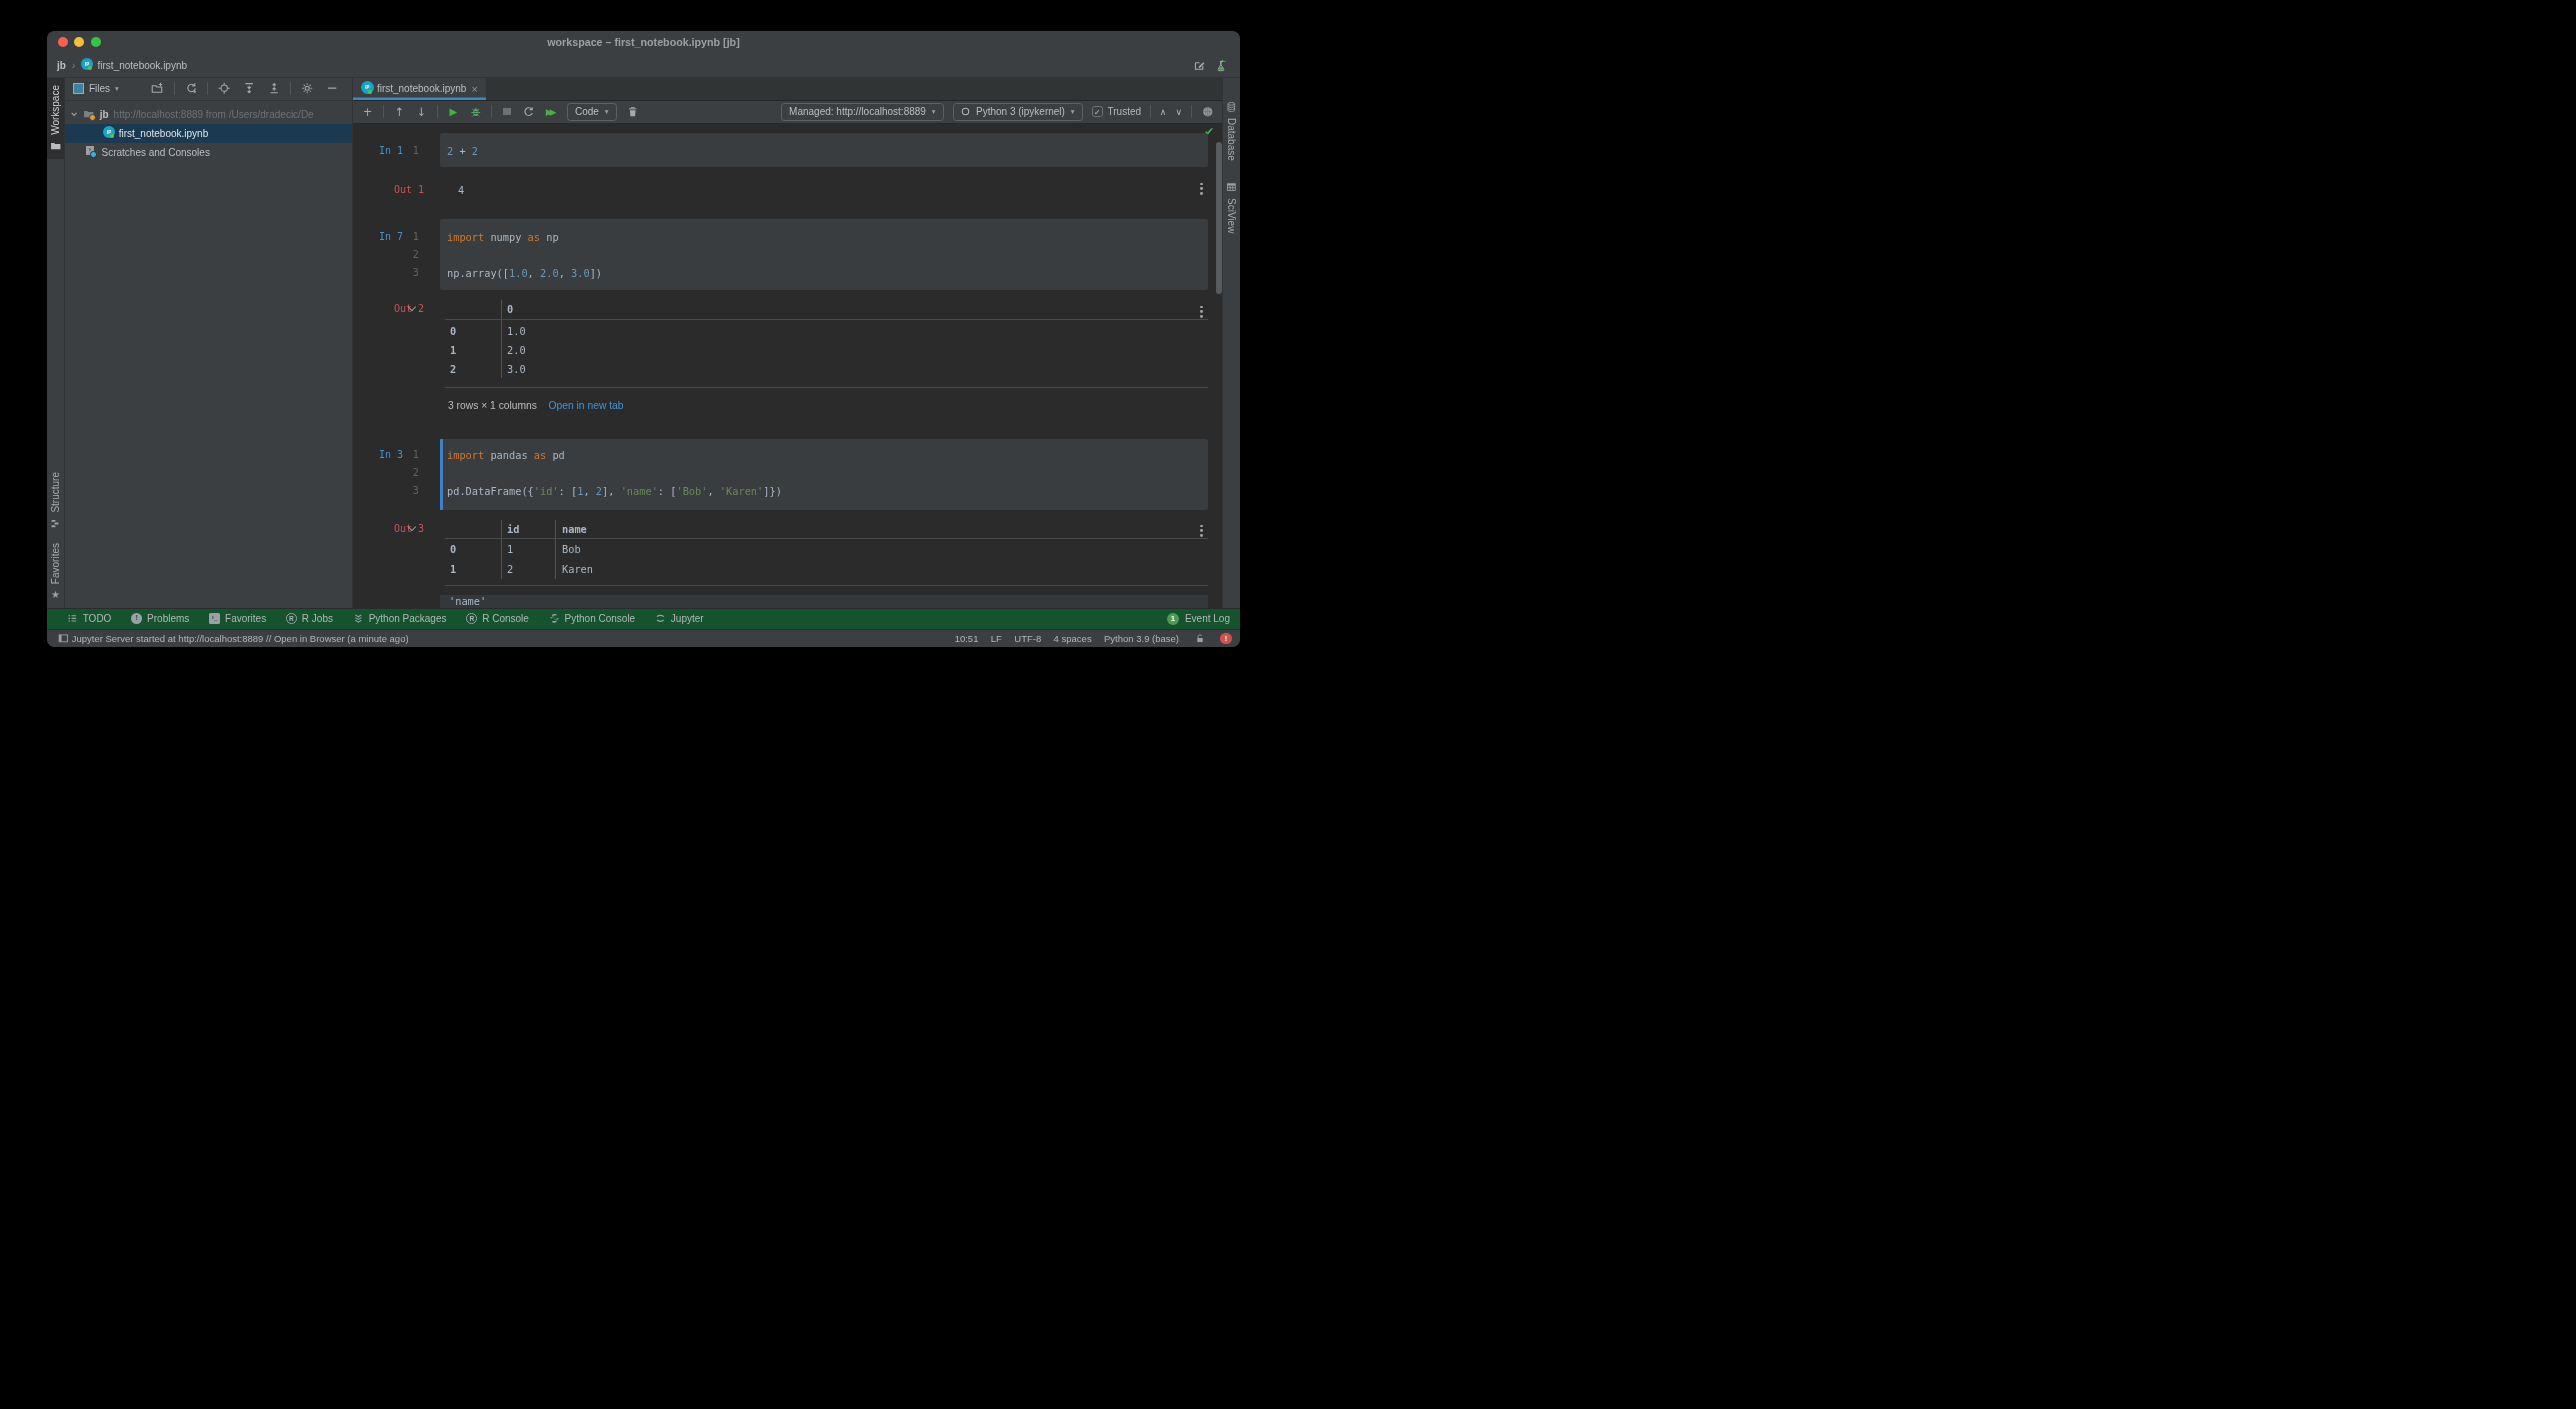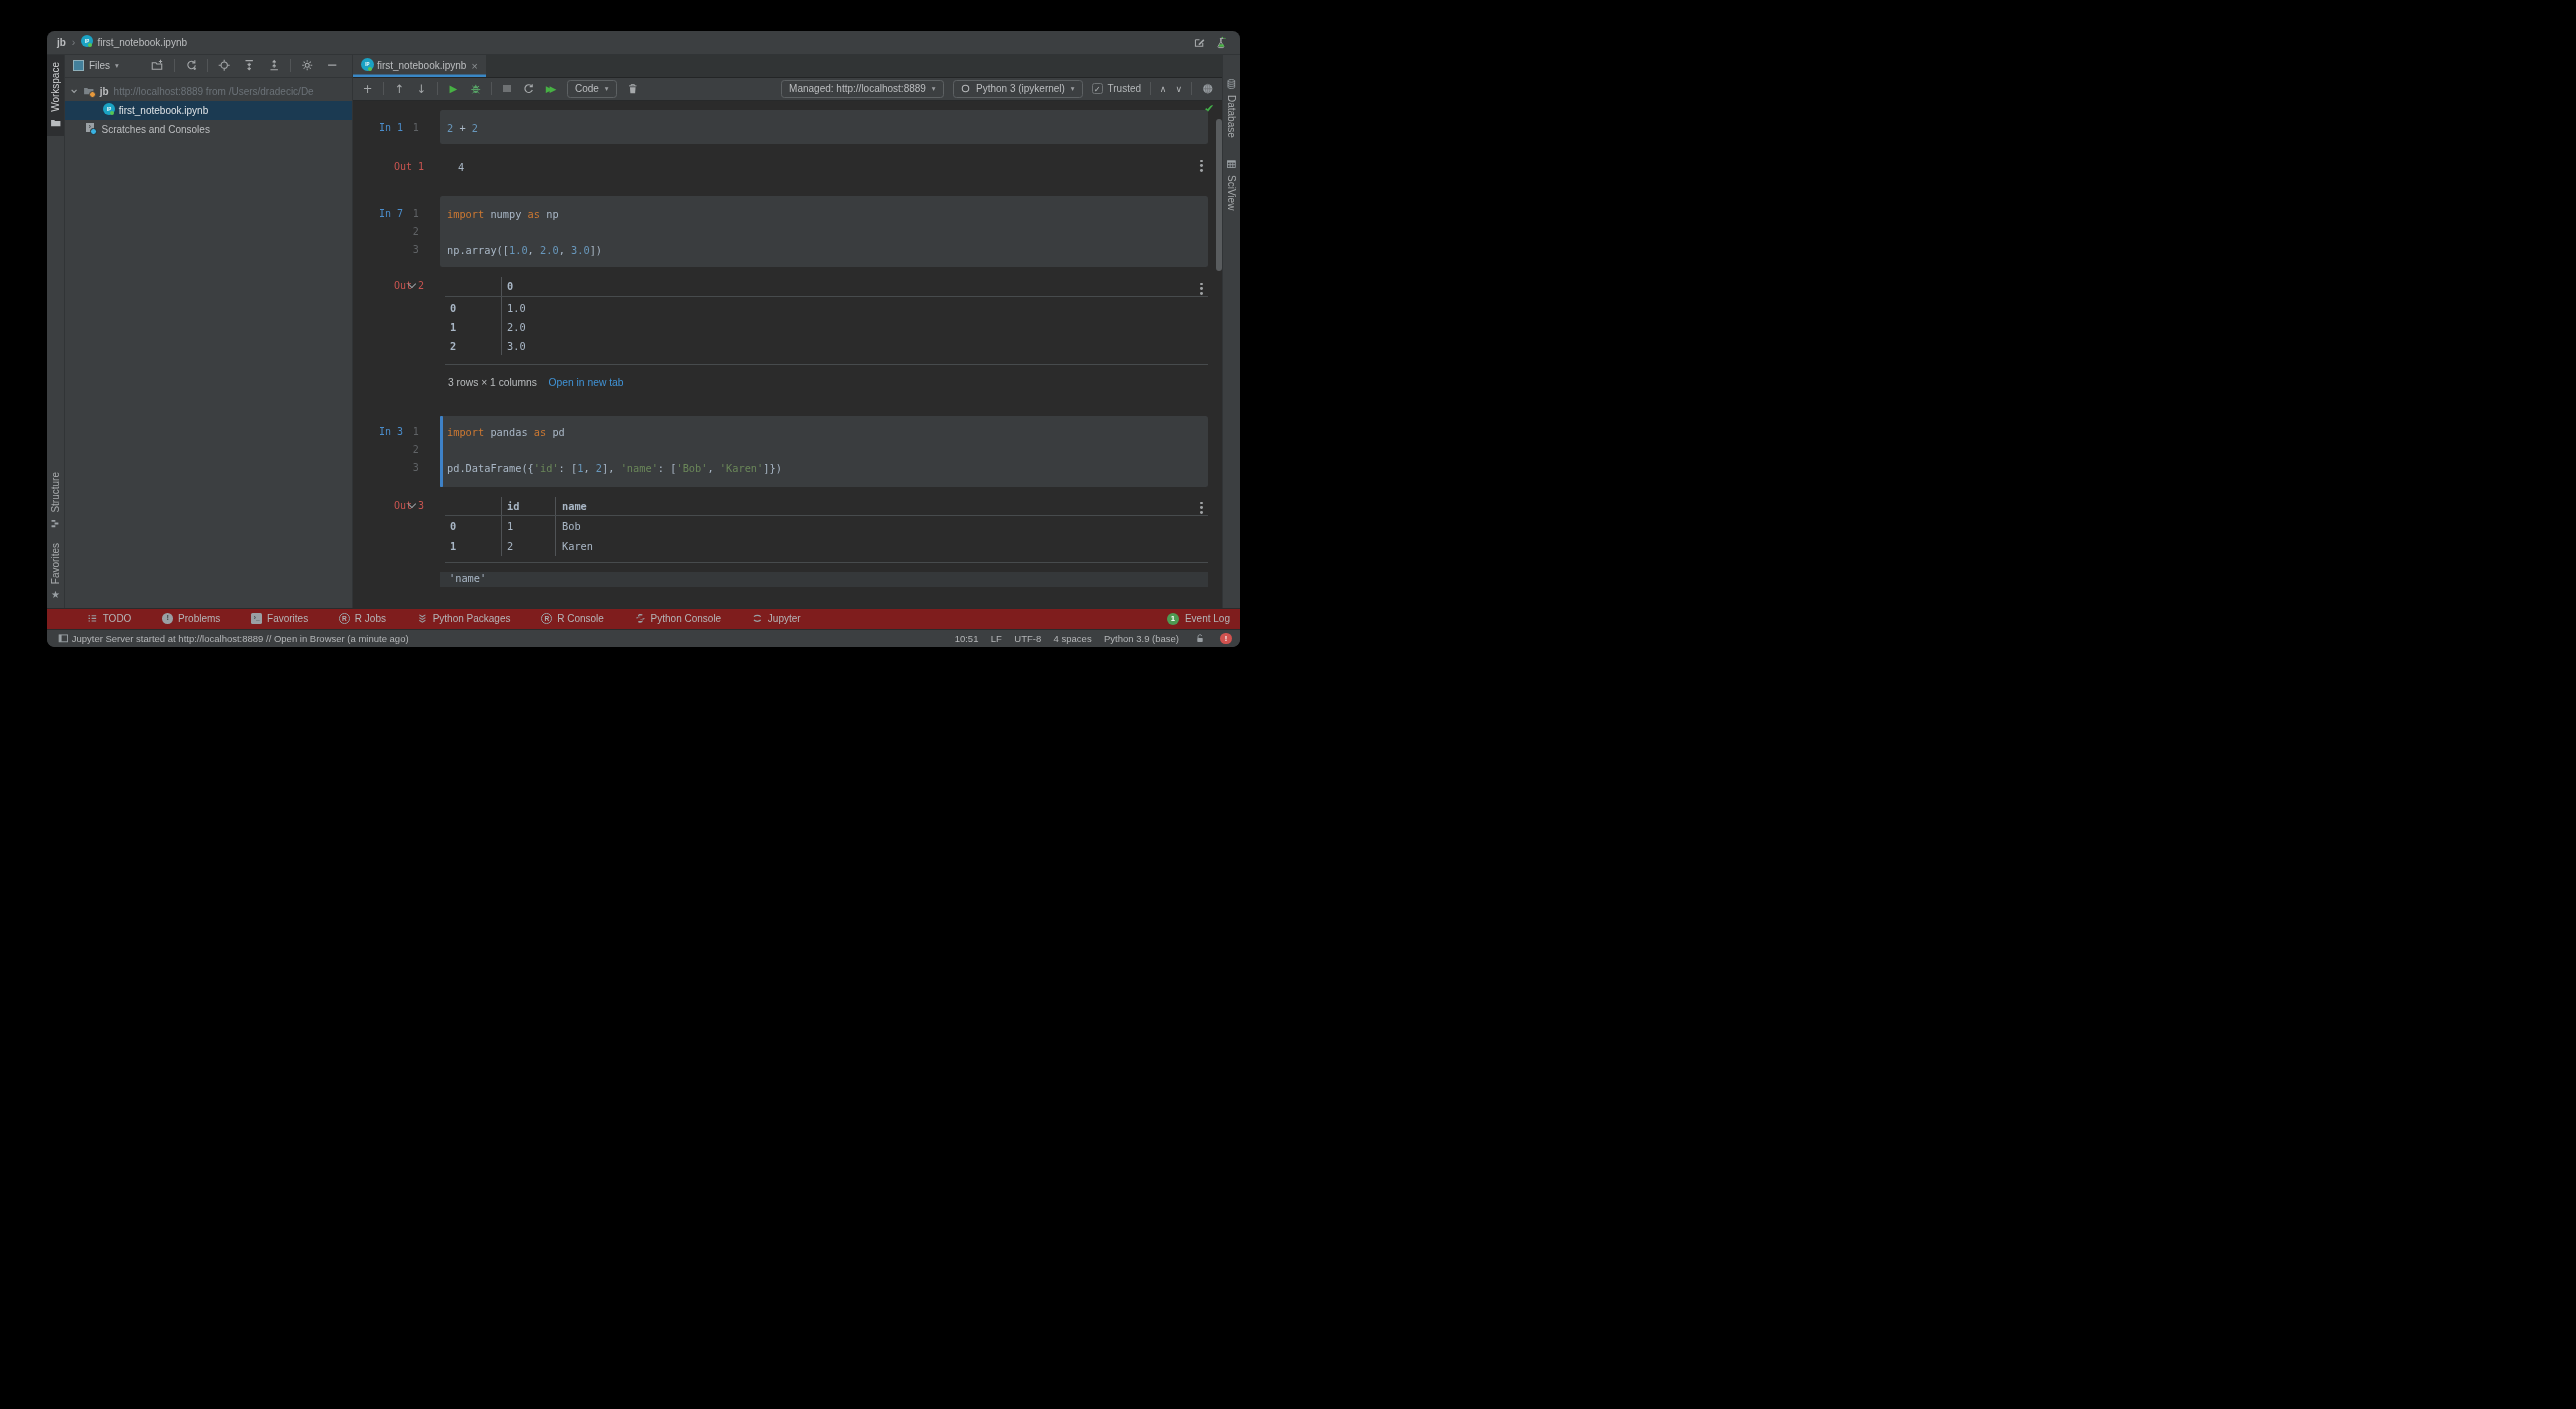--- a/index.html
+++ b/index.html
@@ -127,22 +127,22 @@
     background:#595c5e; cursor:grab; }
   .partial-band { position:absolute; left:87px; width:768px; background:#35383a; }
 
   
   .rightstrip { flex:0 0 17.3px; border-left:0.8px solid #313436; display:flex; flex-direction:column;
     align-items:center; gap:21.4px; padding-top:23px; }
   .rtab { display:flex; flex-direction:column; align-items:center; gap:5px; cursor:pointer; }
   .rtab .rtext { writing-mode:vertical-rl; font-size:10px; color:#a8abad; }
 
   
-  .bottombar { flex:0 0 21.4px; background:#7f1d1d; border-top:0.8px solid #292b2c; display:flex; align-items:center;
-    padding:0 10px 0 40px; gap:31px; font-size:10px; color:#b4b6b8; }
+  .bottombar { flex:0 0 21.4px; background:#14532d; border-top:0.8px solid #292b2c; display:flex; align-items:center;
+    padding:0 10px 0 20px; gap:20px; font-size:10px; color:#b4b6b8; }
   .bitem { display:flex; align-items:center; gap:5px; cursor:pointer; white-space:nowrap; }
   .r-circ { width:10.7px; height:10.7px; border-radius:50%; border:1.2px solid #9aa0a4; color:#aeb2b4;
     font-size:6.6px; font-weight:700; display:flex; align-items:center; justify-content:center; }
   .term-icon { width:10.7px; height:10.7px; background:#9aa0a4; border-radius:1.6px; color:#3c3f41;
     font-size:6.6px; font-weight:700; line-height:10.7px; text-align:center; }
   .prob-icon { width:10.7px; height:10.7px; background:#9aa0a4; border-radius:50%; color:#3c3f41;
     font-size:7.4px; font-weight:700; line-height:10.7px; text-align:center; }
   .eventlog { margin-left:auto; display:flex; align-items:center; gap:5.8px; cursor:pointer; }
   .badge { width:12.4px; height:12.4px; border-radius:6.6px; background:#4d9a52; color:#fff; font-size:7.8px;
     font-weight:700; display:flex; align-items:center; justify-content:center; }
@@ -153,20 +153,28 @@
   .sb-right { margin-left:auto; display:flex; align-items:center; gap:12.4px; }
   .err-circ { width:11.5px; height:11.5px; border-radius:50%; background:#d0524f; color:#fff; font-size:7.4px;
     font-weight:700; display:flex; align-items:center; justify-content:center; cursor:pointer; }
   svg { display:block; }
 </style>
 </head>
 <body>
 
 <div class="window">
 
+  <div class="titlebar">
+    <div class="traffic">
+      <span class="tl red"></span>
+      <span class="tl yellow"></span>
+      <span class="tl green"></span>
+    </div>
+    <div class="title">workspace – first_notebook.ipynb [jb]</div>
+  </div>
 
   <div class="breadcrumbs">
     <span class="t-bold">jb</span>
     <span class="crumb-sep">›</span>
     <span class="ipynb-icon">
       <span class="doc"></span>
         <span class="badge">IP</span>
         <span class="dot"></span>
     </span>
     <span>first_notebook.ipynb</span>

